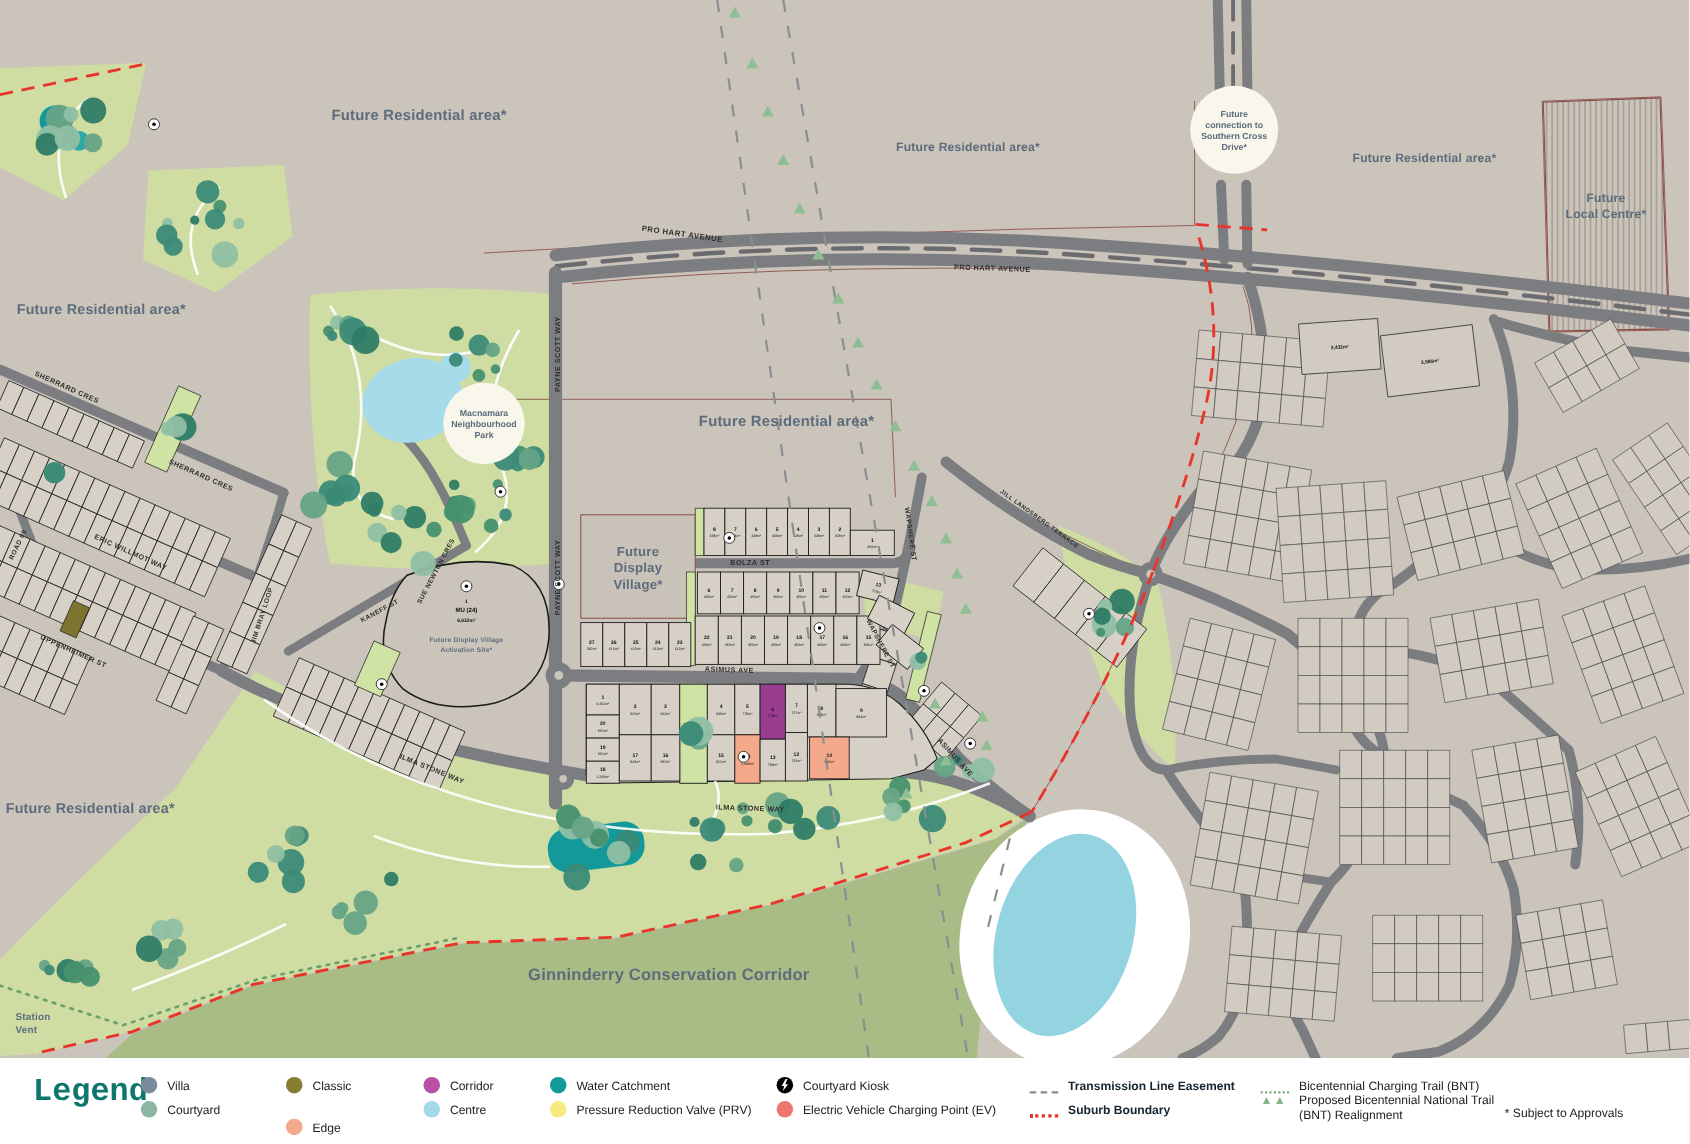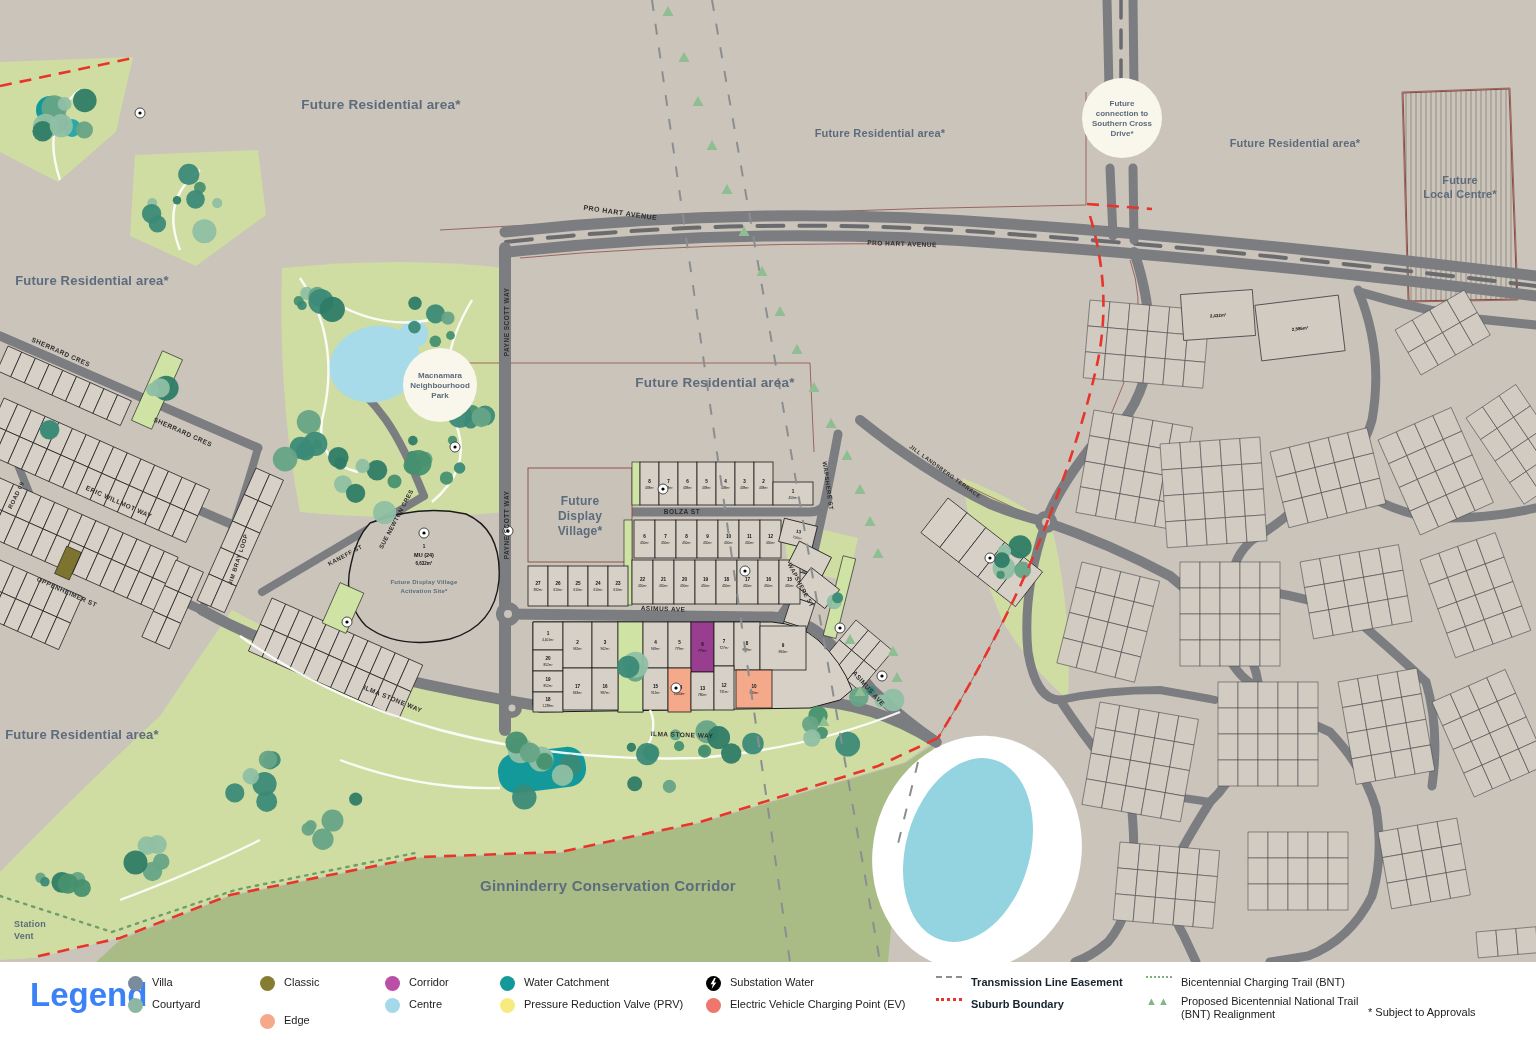--- a/index.html
+++ b/index.html
@@ -5,22 +5,22 @@
   html,body{margin:0;padding:0;background:#fff;}
   #stage{position:relative;width:1536px;height:1040px;overflow:hidden;font-family:"Liberation Sans",sans-serif;background:#fff;}
   #mapsvg{position:absolute;left:0;top:0;}
   #mapsvg text{font-family:"Liberation Sans",sans-serif;}
   .area-label{fill:#5c6c7c;font-weight:bold;letter-spacing:.2px;}
   .street-label{fill:#2e2e2e;font-weight:bold;letter-spacing:.5px;}
   .lot-num{fill:#111;font-weight:bold;}
   .lot-area{fill:#111;}
   .callout-text{fill:#5c6c7c;font-weight:bold;}
   #legend{position:absolute;left:0;top:962px;width:1536px;height:78px;background:#ffffff;}
-  .legend-title{position:absolute;left:30px;top:14px;font-family:Liberation Sans, sans-serif;font-weight:bold;font-size:33px;color:#3b82f6;}
-  .lg-item{position:absolute;display:flex;align-items:flex-start;gap:9px;height:18px;}
+  .legend-title{position:absolute;left:30px;top:14px;font-family:Liberation Mono, monospace;font-weight:bold;font-size:29px;color:#0f766e;}
+  .lg-item{position:absolute;display:flex;align-items:flex-end;gap:9px;height:18px;}
   .lg-dot{width:15px;height:15px;border-radius:50%;flex:0 0 auto;position:relative;}
   .lg-label{font-size:11px;color:#222;white-space:nowrap;}
   .lg-label.bold{font-weight:bold;color:#15242e;}
   .lg-line{width:26px;flex:0 0 auto;}
   .lg-tri{font-size:11px;letter-spacing:1px;flex:0 0 auto;}
   .lg-note{position:absolute;font-size:11px;color:#222;}
   .two-line{line-height:13px;}
 </style>
 </head>
 <body>
@@ -1150,21 +1150,21 @@
       <span class="lg-dot" style="background: rgb(247, 235, 128);"></span>
       <span class="lg-label">Pressure Reduction Valve (PRV)</span>
     </div>
 
     <div class="lg-item" style="left:706px;top:14px">
       <span class="lg-dot" style="background:#000">
         <svg width="15" height="15" viewBox="0 0 15 15" style="position:absolute;left:0;top:0">
           <polygon points="8.2,2 4.6,8.2 6.9,8.2 5.6,13 10.4,6.6 7.9,6.6 9.8,2" fill="#fff"></polygon>
         </svg>
       </span>
-      <span class="lg-label">Substation Water</span>
+      <span class="lg-label">Courtyard Kiosk</span>
     </div>
     <div class="lg-item" style="left:706px;top:36px">
       <span class="lg-dot" style="background: rgb(238, 118, 108);"></span>
       <span class="lg-label">Electric Vehicle Charging Point (EV)</span>
     </div>
 
     <div class="lg-item" style="left:936px;top:14px">
       <span class="lg-line" style="border-top:2px dashed #8b8e91"></span>
       <span class="lg-label bold">Transmission Line Easement</span>
     </div>

